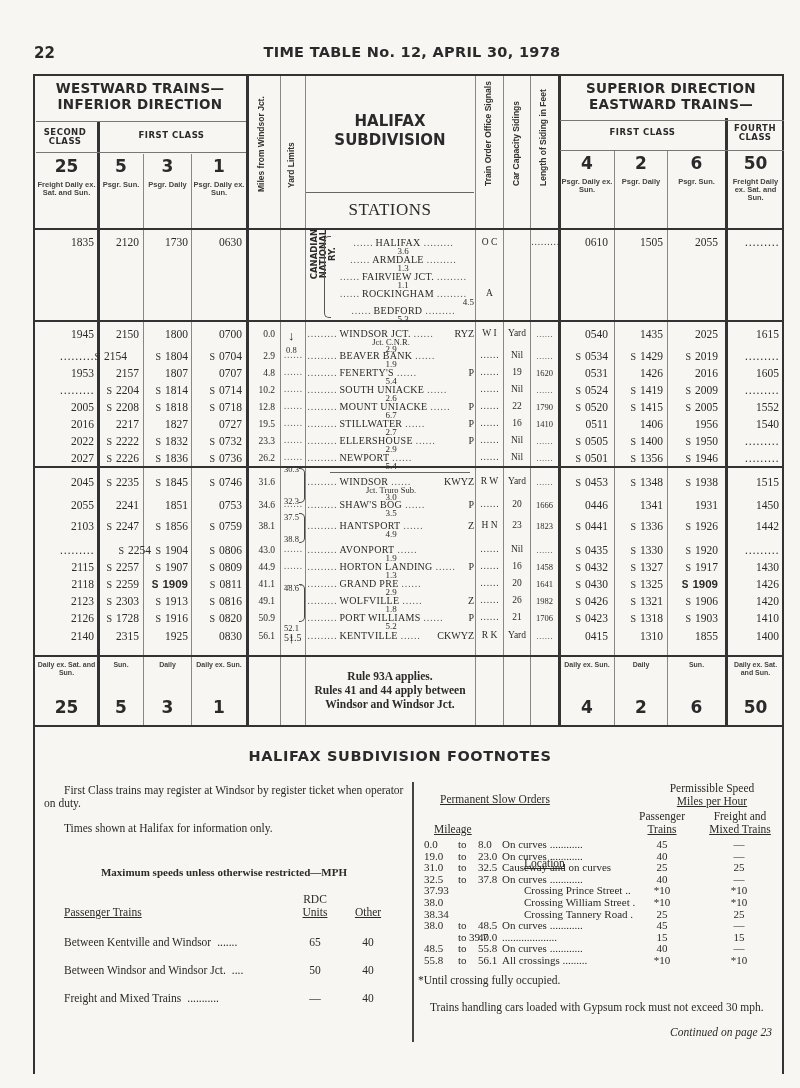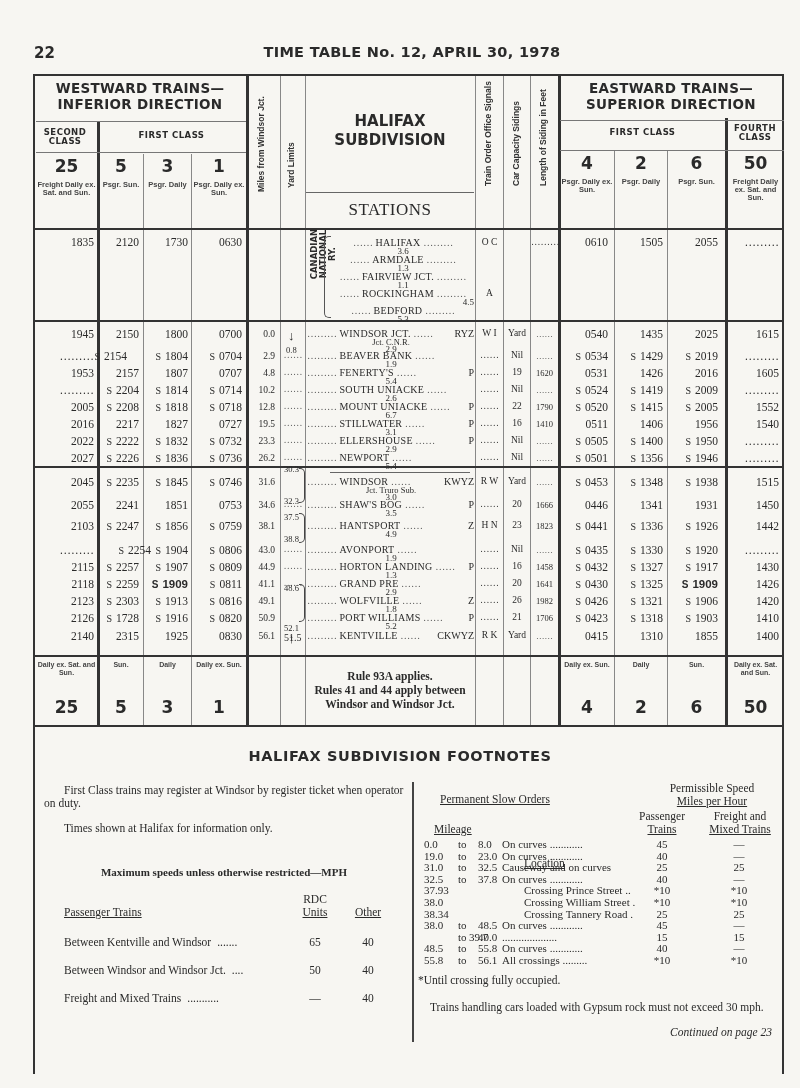--- a/index.html
+++ b/index.html
@@ -78,22 +78,22 @@
   </div>
 
 <div class="abs dir-title" style="left:36px; top:80px; width:208px;">
   <div>WESTWARD TRAINS—</div>
   <div>INFERIOR DIRECTION</div>
 </div>
 <div class="abs class-label" style="left:36px; top:128px; width:58px;">SECOND CLASS</div>
 <div class="abs class-label" style="left:97px; top:131px; width:149px;">FIRST CLASS</div>
 
 <div class="abs dir-title" style="left:562px; top:80px; width:218px;">
+  <div>SUPERIOR DIRECTION</div>
   <div>EASTWARD TRAINS—</div>
-  <div>SUPERIOR DIRECTION</div>
 </div>
 <div class="abs class-label" style="left:560px; top:128px; width:165px;">FIRST CLASS</div>
 <div class="abs class-label" style="left:727px; top:124px; width:56px;">FOURTH CLASS</div>
 
 <div id="west-heads">
     <div class="abs train-num" style="left:36px; top:156px; width:61px;">25</div>
     <div class="abs train-desc" style="left:36px; top:181px; width:61px;">Freight Daily ex. Sat. and Sun.</div>
     <div class="abs train-num" style="left:99px; top:156px; width:44px;">5</div>
     <div class="abs train-desc" style="left:99px; top:181px; width:44px;">Psgr. Sun.</div>
     <div class="abs train-num" style="left:144px; top:156px; width:47px;">3</div>
@@ -247,21 +247,21 @@
       <div class="time" style="left:36px; top:418px; width:58px;"><span class="s"></span><span>2016</span></div>
       <div class="time" style="left:99px; top:418px; width:40px;"><span class="s"></span><span>2217</span></div>
       <div class="time" style="left:144px; top:418px; width:44px;"><span class="s"></span><span>1827</span></div>
       <div class="time" style="left:192px; top:418px; width:50px;"><span class="s"></span><span>0727</span></div>
       <div class="time" style="left:560px; top:418px; width:48px;"><span class="s"></span><span>0511</span></div>
       <div class="time" style="left:615px; top:418px; width:48px;"><span class="s"></span><span>1406</span></div>
       <div class="time" style="left:668px; top:418px; width:50px;"><span class="s"></span><span>1956</span></div>
       <div class="time" style="left:727px; top:418px; width:52px;"><span class="s"></span><span>1540</span></div>
       <div class="mile" style="left:249px; top:419px;">19.5</div>
       <div class="station" style="left:307px; top:418px; width:168px; text-align:left;"><span style="color:#555;">……… </span><span class="sname">STILLWATER</span><span style="color:#555;"> ……</span><span style="float:right; margin-right:1px;">P</span></div>
-      <div class="dist" style="left:307px; top:427px; width:168px;">3.1</div>
+      <div class="dist" style="left:307px; top:427px; width:168px;">2.7</div>
       <div class="small" style="left:476px; top:418px; width:27px;">……</div>
       <div class="small" style="left:504px; top:418px; width:26px;">16</div>
       <div class="small" style="left:531px; top:419px; width:27px; font-size:8.5px;">1410</div>
       <div class="small" style="left:282px; top:418px; width:22px; color:#555;">……</div>
     </div>
     <div>
       <div class="time" style="left:36px; top:435px; width:58px;"><span class="s"></span><span>2022</span></div>
       <div class="time" style="left:99px; top:435px; width:40px;"><span class="s">S</span><span>2222</span></div>
       <div class="time" style="left:144px; top:435px; width:44px;"><span class="s">S</span><span>1832</span></div>
       <div class="time" style="left:192px; top:435px; width:50px;"><span class="s">S</span><span>0732</span></div>

